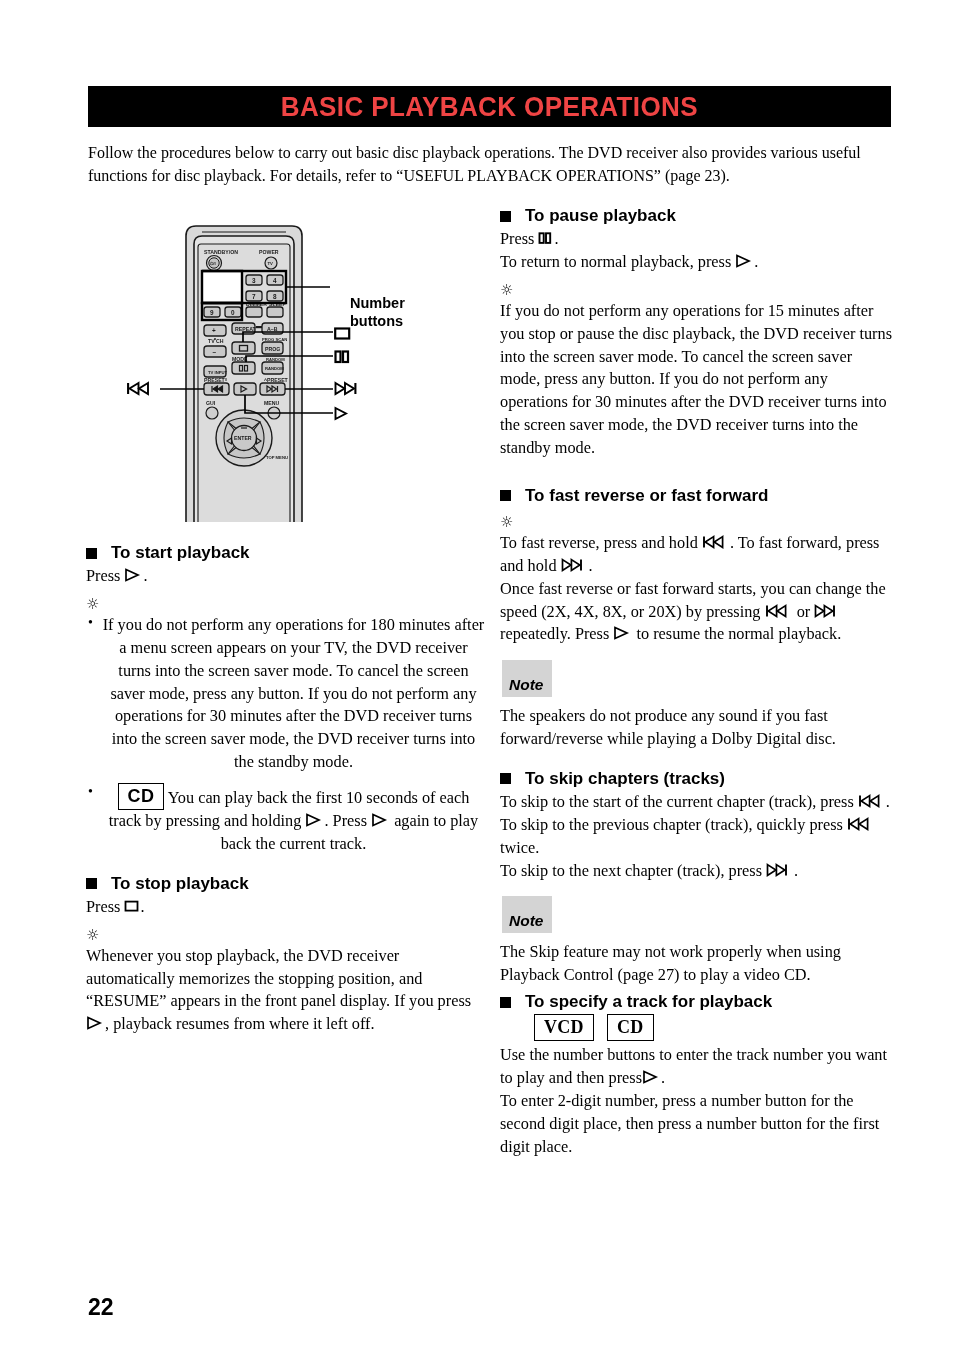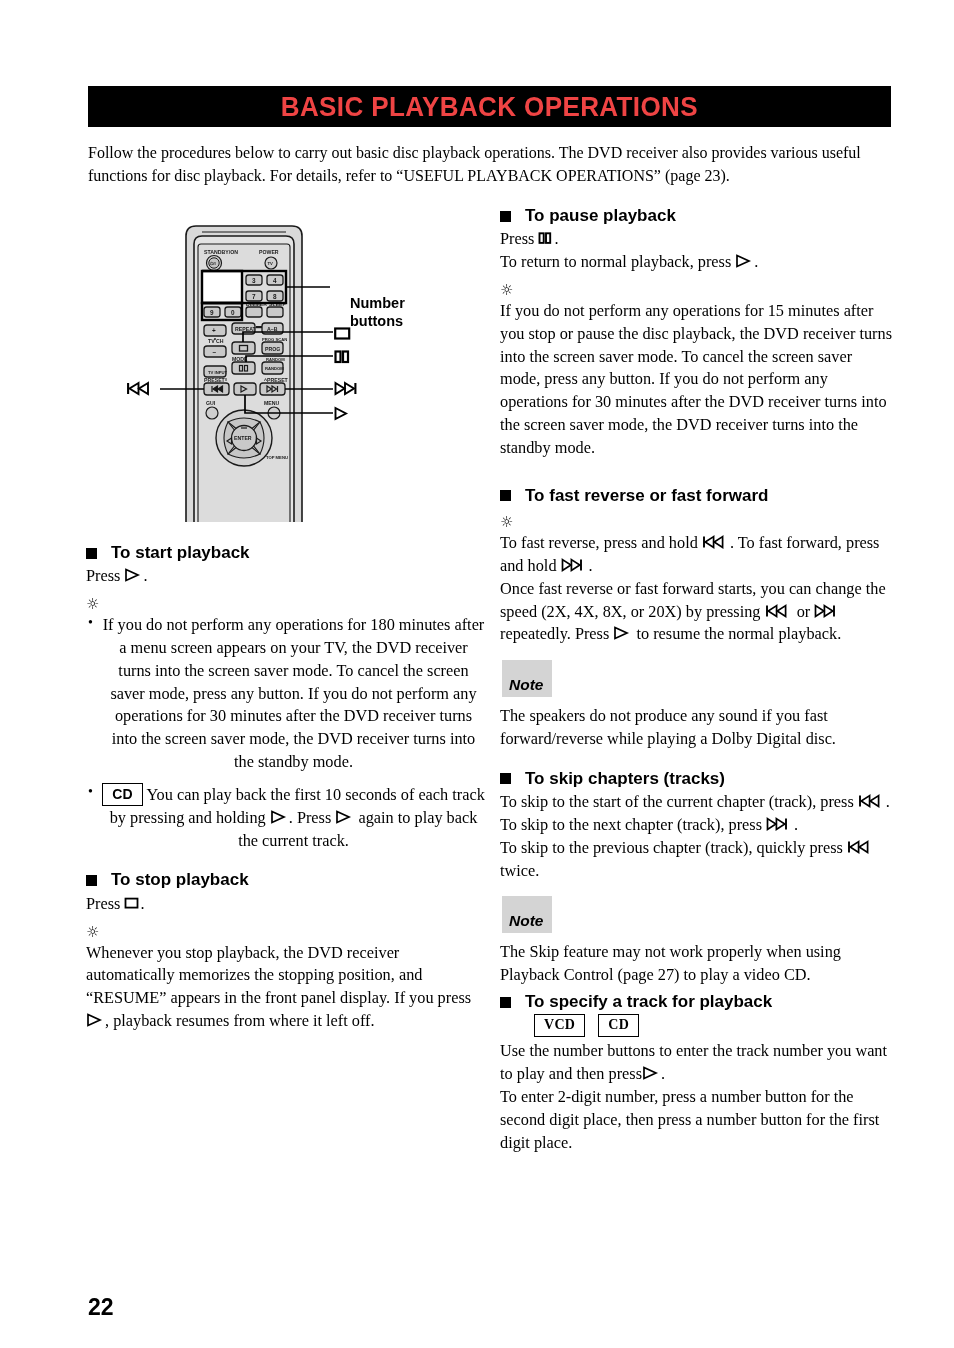--- a/index.html
+++ b/index.html
@@ -122,21 +122,21 @@
     top: -1px;
     font-size: 14px;
   }
 
   
   .badge {
     display: inline-block;
     border: 1.6px solid #000;
     font-family: "Liberation Sans", sans-serif;
     font-weight: bold;
-    font-size: 14px;
+    font-size: 18px;
     line-height: 1;
     padding: 3px 9px 4px 9px;
     vertical-align: 1px;
     letter-spacing: 0.3px;
   }
   .badge-row { margin: 2px 0 3px 34px; }
   .badge-row .badge { margin-right: 9px; font-family: Liberation Serif, serif; }
 
   
   .note-label {
@@ -506,35 +506,35 @@
     </h2>
     <p class="body">
       <span>To skip to the start of the current chapter (track), press</span>
       <span class="gl"><svg width="28" height="14" viewBox="0 0 28 14">
             <path d="M2 1.6 V12.4" stroke="#000" stroke-width="1.9"></path>
             <path d="M11.6 1.6 L3.2 7 L11.6 12.4 Z" fill="none" stroke="#000" stroke-width="1.7"></path>
             <path d="M20.6 1.6 L12.2 7 L20.6 12.4 Z" fill="none" stroke="#000" stroke-width="1.7"></path>
           </svg></span><span>.</span>
     </p>
     <p class="body">
-      <span>To skip to the next chapter (track), press</span>
-      <span class="gl"><svg width="28" height="14" viewBox="0 0 28 14">
-            <path d="M1.5 1.6 L9.9 7 L1.5 12.4 Z" fill="none" stroke="#000" stroke-width="1.7"></path>
-            <path d="M10.4 1.6 L18.8 7 L10.4 12.4 Z" fill="none" stroke="#000" stroke-width="1.7"></path>
-            <path d="M20 1.6 V12.4" stroke="#000" stroke-width="1.9"></path>
-          </svg></span><span>.</span>
-    </p>
-    <p class="body">
       <span>To skip to the previous chapter (track), quickly press</span>
       <span class="gl"><svg width="28" height="14" viewBox="0 0 28 14">
             <path d="M2 1.6 V12.4" stroke="#000" stroke-width="1.9"></path>
             <path d="M11.6 1.6 L3.2 7 L11.6 12.4 Z" fill="none" stroke="#000" stroke-width="1.7"></path>
             <path d="M20.6 1.6 L12.2 7 L20.6 12.4 Z" fill="none" stroke="#000" stroke-width="1.7"></path>
           </svg></span>
       <span>twice.</span>
+    </p>
+    <p class="body">
+      <span>To skip to the next chapter (track), press</span>
+      <span class="gl"><svg width="28" height="14" viewBox="0 0 28 14">
+            <path d="M1.5 1.6 L9.9 7 L1.5 12.4 Z" fill="none" stroke="#000" stroke-width="1.7"></path>
+            <path d="M10.4 1.6 L18.8 7 L10.4 12.4 Z" fill="none" stroke="#000" stroke-width="1.7"></path>
+            <path d="M20 1.6 V12.4" stroke="#000" stroke-width="1.9"></path>
+          </svg></span><span>.</span>
     </p>
     <div class="note-label">Note</div>
     <p class="body">The Skip feature may not work properly when using Playback Control (page 27) to play a video CD.</p>
 
     
     <h2 class="sec" style="margin-top:5px">
       <span class="sq"></span>
       <span>To specify a track for playback</span>
     </h2>
     <div class="badge-row">

